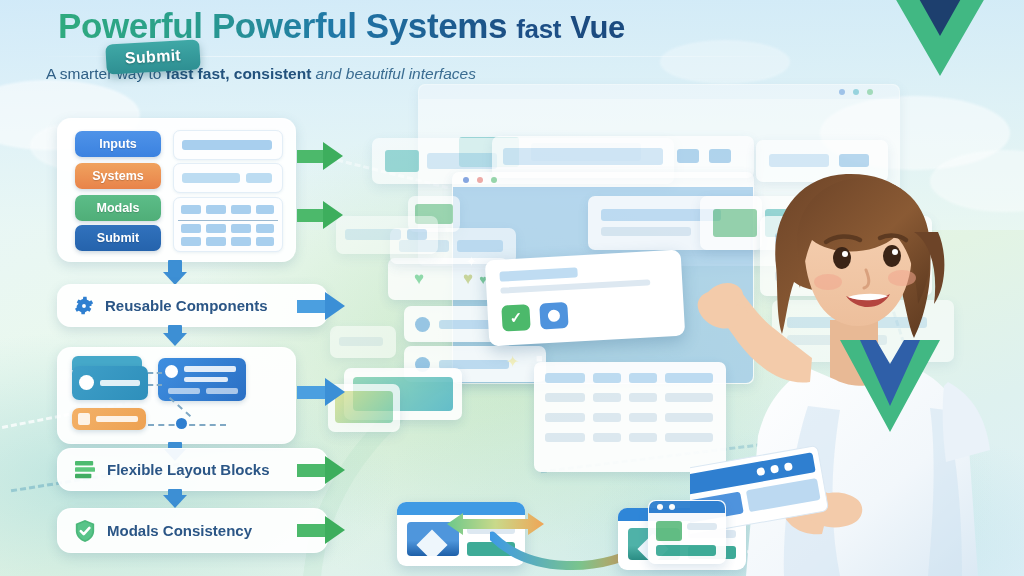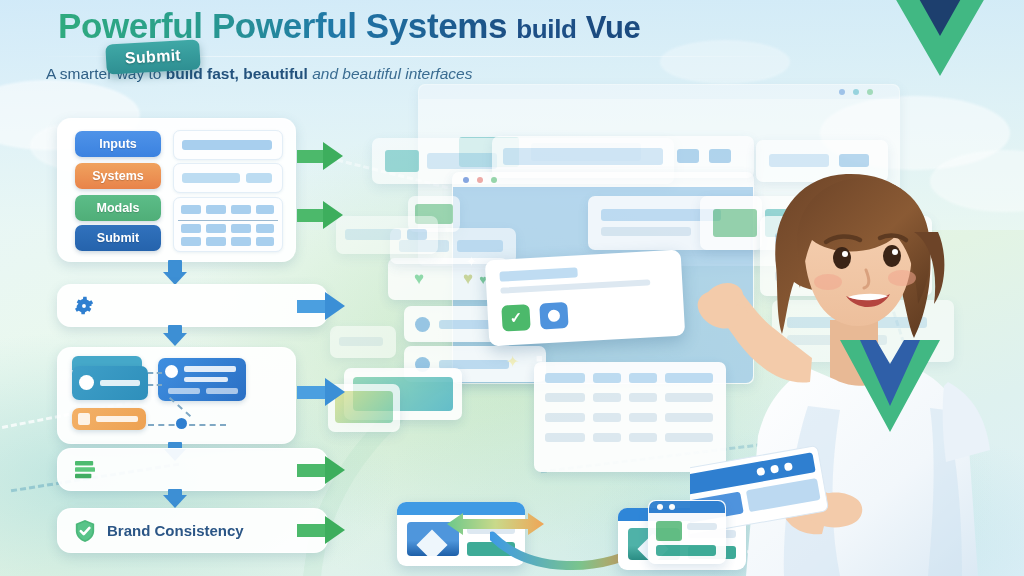--- a/index.html
+++ b/index.html
@@ -143,25 +143,25 @@
   <div class="dashline dk" style="left:10px;top:476px;width:170px;transform:rotate(-9deg);"></div>
   <div class="dashline" style="left:300px;top:168px;width:150px;transform:rotate(14deg);opacity:.6;"></div>
   <div class="dashline dk" style="left:540px;top:455px;width:250px;transform:rotate(-7deg);opacity:.7;"></div>
   <div class="dashline" style="left:640px;top:548px;width:300px;transform:rotate(-3deg);"></div>
   <div class="dashline dk" style="left:790px;top:330px;width:220px;transform:rotate(72deg);opacity:.4;"></div>
 
   <div class="header">
     <div class="hdr-rule"></div>
     <div class="title">
       <span class="g1">Powerful Powerful Systems</span>
-      <span class="g2">build</span>
+      <span class="g2">fast</span>
       <span class="g3">Vue</span>
     </div>
     <div class="subtitle">
-      <span>A smarter way to </span><span class="b">build fast, beautiful</span><span class="i"> and beautiful interfaces</span>
+      <span>A smarter way to </span><span class="b">fast fast, consistent</span><span class="i"> and beautiful interfaces</span>
     </div>
   </div>
 
   <svg class="vue-logo" viewBox="0 0 120 92">
     <polygon points="0,-20 30,-20 60,30 90,-20 120,-20 60,84" fill="#41b883"></polygon>
     <polygon points="24,-20 44,-20 60,8 76,-20 96,-20 60,44" fill="#1d3f6e"></polygon>
   </svg>
 
   <div class="mock" style="left:418px;top:84px;width:480px;height:180px;opacity:.55;">
     <div class="tbar" style="background:#f3f9fd;"></div>
@@ -341,20 +341,21 @@
   <div>
     <div class="arr-shaft" style="left:168px;top:260px;width:14px;height:14px;"></div>
     <div class="arr-head" style="left:163px;top:272px;"></div>
   </div>
 
   <div class="card card-reuse row-card">
     <svg width="20" height="20" viewBox="0 0 24 24">
       <path fill="#2f7fd0" d="M12 8.5a3.5 3.5 0 100 7 3.5 3.5 0 000-7zm9 3.5c0-.6-.05-1.2-.15-1.75l2.1-1.6-2-3.45-2.5 1a8.9 8.9 0 00-3-1.75L15.1 1h-4l-.35 2.45a8.9 8.9 0 00-3 1.75l-2.5-1-2 3.45 2.1 1.6A9.9 9.9 0 003.2 12c0 .6.05 1.2.15 1.75l-2.1 1.6 2 3.45 2.5-1a8.9 8.9 0 003 1.75L8.9 22h4l.35-2.45a8.9 8.9 0 003-1.75l2.5 1 2-3.45-2.1-1.6c.1-.55.15-1.15.15-1.75z"></path>
       <circle cx="12" cy="12" r="2.3" fill="#ffffff"></circle>
     </svg>
+    <span class="lbl">Reusable Components</span>
   </div>
   <div class="arr-right" style="left:297px;top:296px;width:48px;">
     <div class="shaft" style="width:30px;background:#4b9fe0;"></div>
     <div class="head" style="left:28px;border-left:20px solid #3b8fd6;"></div>
   </div>
 
   <div>
     <div class="arr-shaft" style="left:168px;top:325px;width:14px;height:10px;"></div>
     <div class="arr-head" style="left:163px;top:333px;"></div>
   </div>
@@ -391,38 +392,39 @@
     <div class="arr-shaft" style="left:168px;top:442px;width:14px;height:8px;"></div>
     <div class="arr-head" style="left:163px;top:448px;"></div>
   </div>
 
   <div class="card card-layout row-card">
     <svg width="22" height="20" viewBox="0 0 24 22">
       <rect x="1" y="1" width="20" height="5" rx="1" fill="#4dbb6f"></rect>
       <rect x="1" y="8" width="22" height="5" rx="1" fill="#5cc87c"></rect>
       <rect x="1" y="15" width="18" height="5" rx="1" fill="#41ad62"></rect>
     </svg>
+    <span class="lbl">Flexible Layout Blocks</span>
   </div>
   <div class="arr-right" style="left:297px;top:460px;width:48px;">
     <div class="shaft" style="width:30px;background:#4cb96b;"></div>
     <div class="head" style="left:28px;border-left:20px solid #3dae5d;"></div>
   </div>
 
   <div>
     <div class="arr-shaft" style="left:168px;top:489px;width:14px;height:8px;"></div>
     <div class="arr-head" style="left:163px;top:495px;"></div>
   </div>
 
   <div class="card card-brand row-card">
     <svg width="22" height="24" viewBox="0 0 24 26">
       <path d="M12 1 L22 5 V13 C22 19 17 23.5 12 25 C7 23.5 2 19 2 13 V5 Z" fill="#4bb87a"></path>
       <path d="M12 3 L20 6.2 V13 C20 18 16 21.8 12 23.1 C8 21.8 4 18 4 13 V6.2 Z" fill="#58c489"></path>
       <path d="M7.4 13.2 L10.6 16.4 L16.8 9.6" stroke="#ffffff" stroke-width="2.8" fill="none" stroke-linecap="round" stroke-linejoin="round"></path>
     </svg>
-    <span class="lbl">Brand Consistency</span>
+    <span class="lbl">Modals Consistency</span>
   </div>
   <div class="arr-right" style="left:297px;top:520px;width:48px;">
     <div class="shaft" style="width:30px;background:#4cb96b;"></div>
     <div class="head" style="left:28px;border-left:20px solid #3dae5d;"></div>
   </div>
 
   <div class="bcard" style="left:397px;top:502px;width:128px;height:64px;">
     <div class="hd" style="background:#3f9ae4;"></div>
     <div class="imgph" style="left:10px;top:20px;width:52px;height:34px;background:linear-gradient(180deg,#4f96dc 55%,#1e5fa8 100%);">
       <div style="position:absolute;left:14px;top:12px;width:22px;height:22px;background:#eef6fc;transform:rotate(45deg);"></div>

